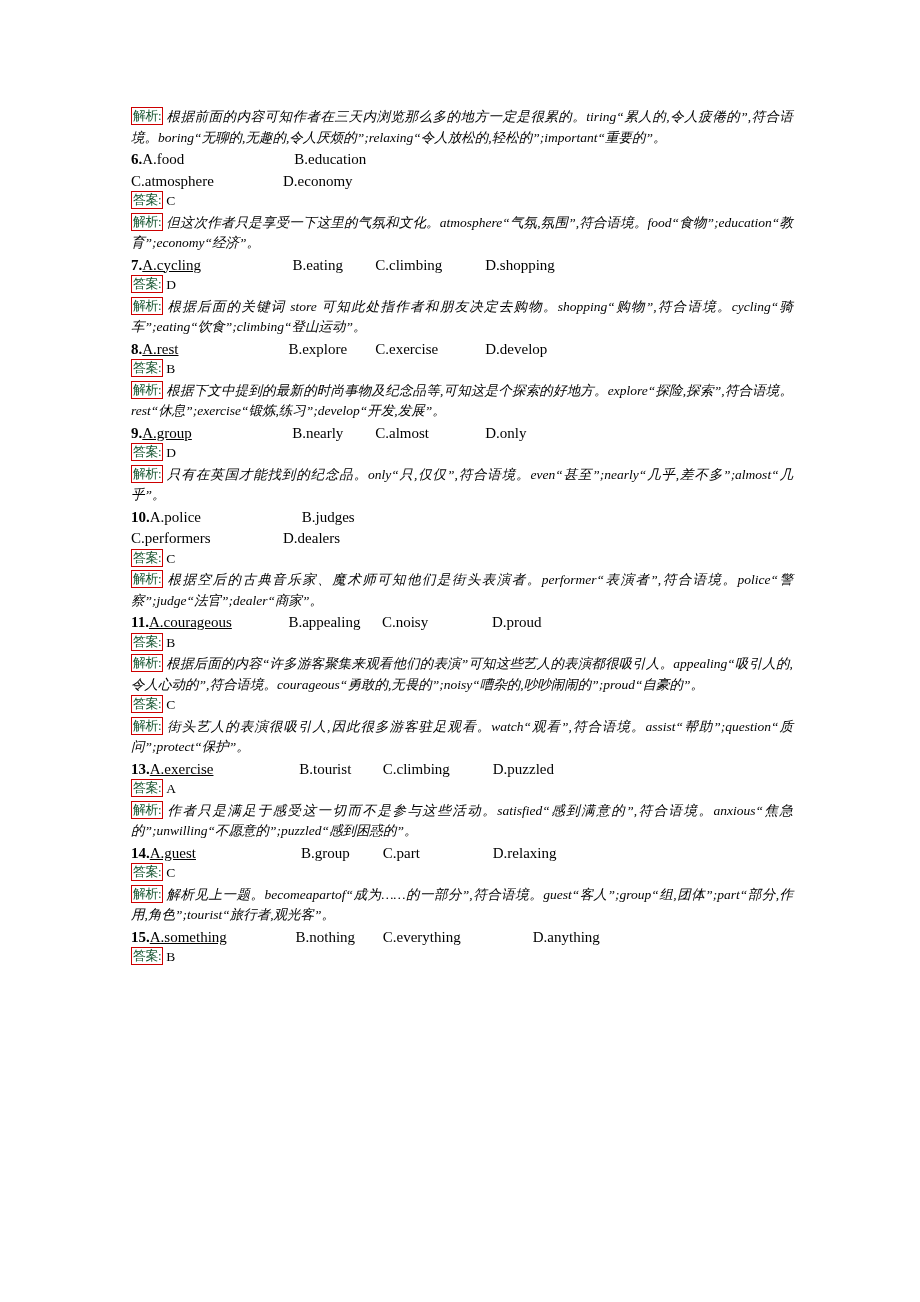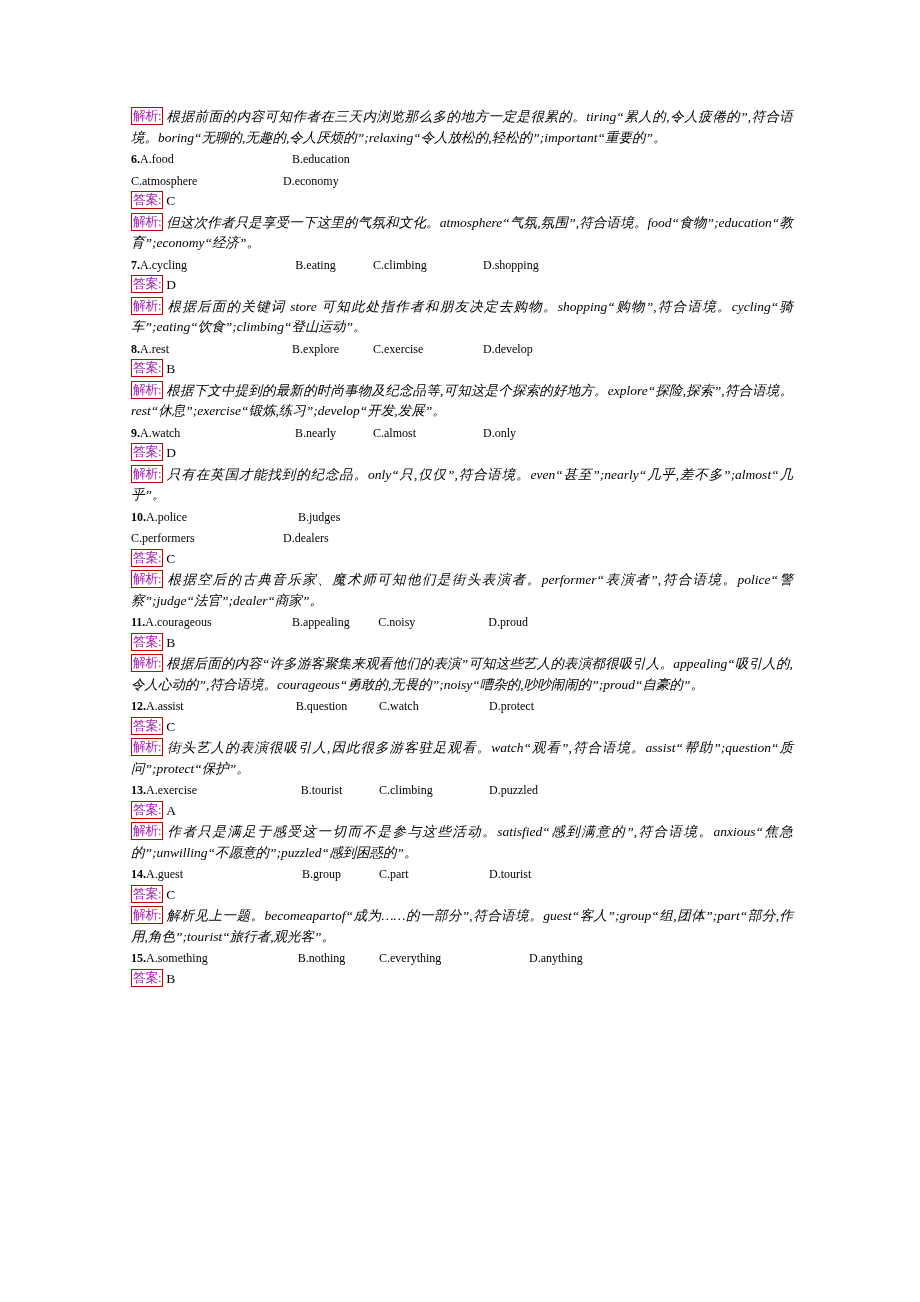--- a/index.html
+++ b/index.html
@@ -31,21 +31,21 @@
   .line {
     font-size: 13.5px;
     line-height: 20.5px;
     text-align: justify;
     word-break: break-word;
   }
   
   .tag {
     display: inline-block;
     border: 1px solid #cc0000;
-    color: #a21caf;
+    color: #14532d;
     font-family: "Liberation Serif", "DejaVu Serif", serif;
     font-size: 13px;
     line-height: 15px;
     padding: 0 1px 1px 1px;
     margin-right: 3px;
     vertical-align: 1px;
     font-weight: normal;
     letter-spacing: -0.5px;
   }
   .blk {
@@ -57,32 +57,32 @@
     margin-bottom: 0px;
   }
   .answer-line {
     white-space: nowrap;
   }
   .ans-val {
     font-size: 13.5px;
   }
   
   .qrow {
-    font-size: 12px;
+    font-size: 15px;
     line-height: 20.5px;
     margin-top: 1px;
   }
   .qnum {
     font-weight: bold;
   }
   .opt {
     display: inline-block;
   }
   
-  .w1 { display:inline-block; min-width: 118px; }
+  .w1 { display:inline-block; min-width: 118px; text-decoration: underline; }
   .w2 { display:inline-block; min-width: 115px; text-align: center; }
   .w3 { display:inline-block; min-width: 110px; }
   .w1b { display:inline-block; min-width: 152px; }
   .explain-text {
     display: inline;
     font-style: italic;
   }
 </style>
 </head>
 <body>
@@ -121,21 +121,21 @@
       <span class="qnum">8.</span><span class="w1 opt">A.rest</span><span class="w2 opt">B.explore</span><span class="w3 opt">C.exercise</span><span class="opt">D.develop</span>
     </div>
     <div class="blk line answer-line">
       <span class="tag">答案:</span><span class="ans-val">B</span>
     </div>
     <div class="blk line explain">
       <span class="tag">解析:</span><span class="explain-text">根据下文中提到的最新的时尚事物及纪念品等,可知这是个探索的好地方。explore“探险,探索”,符合语境。rest“休息”;exercise“锻炼,练习”;develop“开发,发展”。</span>
     </div>
 
     <div class="qrow">
-      <span class="qnum">9.</span><span class="w1 opt">A.watch</span><span class="w2 opt">B.nearly</span><span class="w3 opt">C.almost</span><span class="opt">D.only</span>
+      <span class="qnum">9.</span><span class="w1 opt">A.group</span><span class="w2 opt">B.nearly</span><span class="w3 opt">C.almost</span><span class="opt">D.only</span>
     </div>
     <div class="blk line answer-line">
       <span class="tag">答案:</span><span class="ans-val">D</span>
     </div>
     <div class="blk line explain">
       <span class="tag">解析:</span><span class="explain-text">只有在英国才能找到的纪念品。only“只,仅仅”,符合语境。even“甚至”;nearly“几乎,差不多”;almost“几乎”。</span>
     </div>
 
     <div class="qrow">
       <span class="qnum">10.</span><span class="w1b opt">A.police</span><span class="opt">B.judges</span>
@@ -153,42 +153,39 @@
     <div class="qrow">
       <span class="qnum">11.</span><span class="w1 opt">A.courageous</span><span class="w2 opt">B.appealing</span><span class="w3 opt">C.noisy</span><span class="opt">D.proud</span>
     </div>
     <div class="blk line answer-line">
       <span class="tag">答案:</span><span class="ans-val">B</span>
     </div>
     <div class="blk line explain">
       <span class="tag">解析:</span><span class="explain-text">根据后面的内容“许多游客聚集来观看他们的表演”可知这些艺人的表演都很吸引人。appealing“吸引人的,令人心动的”,符合语境。courageous“勇敢的,无畏的”;noisy“嘈杂的,吵吵闹闹的”;proud“自豪的”。</span>
     </div>
 
-    <div class="qrow">
-      <span class="qnum">12.</span><span class="w1 opt">A.assist</span><span class="w2 opt">B.question</span><span class="w3 opt">C.watch</span><span class="opt">D.protect</span>
-    </div>
     <div class="blk line answer-line">
       <span class="tag">答案:</span><span class="ans-val">C</span>
     </div>
     <div class="blk line explain">
       <span class="tag">解析:</span><span class="explain-text">街头艺人的表演很吸引人,因此很多游客驻足观看。watch“观看”,符合语境。assist“帮助”;question“质问”;protect“保护”。</span>
     </div>
 
     <div class="qrow">
       <span class="qnum">13.</span><span class="w1 opt">A.exercise</span><span class="w2 opt">B.tourist</span><span class="w3 opt">C.climbing</span><span class="opt">D.puzzled</span>
     </div>
     <div class="blk line answer-line">
       <span class="tag">答案:</span><span class="ans-val">A</span>
     </div>
     <div class="blk line explain">
       <span class="tag">解析:</span><span class="explain-text">作者只是满足于感受这一切而不是参与这些活动。satisfied“感到满意的”,符合语境。anxious“焦急的”;unwilling“不愿意的”;puzzled“感到困惑的”。</span>
     </div>
 
     <div class="qrow">
-      <span class="qnum">14.</span><span class="w1 opt">A.guest</span><span class="w2 opt">B.group</span><span class="w3 opt">C.part</span><span class="opt">D.tourist</span>
+      <span class="qnum">14.</span><span class="w1 opt">A.guest</span><span class="w2 opt">B.group</span><span class="w3 opt">C.part</span><span class="opt">D.relaxing</span>
     </div>
     <div class="blk line answer-line">
       <span class="tag">答案:</span><span class="ans-val">C</span>
     </div>
     <div class="blk line explain">
       <span class="tag">解析:</span><span class="explain-text">解析见上一题。becomeapartof“成为……的一部分”,符合语境。guest“客人”;group“组,团体”;part“部分,作用,角色”;tourist“旅行者,观光客”。</span>
     </div>
 
     <div class="qrow">
       <span class="qnum">15.</span><span class="w1 opt">A.something</span><span class="w2 opt">B.nothing</span><span style="min-width:150px" class="opt">C.everything</span><span class="opt">D.anything</span>

